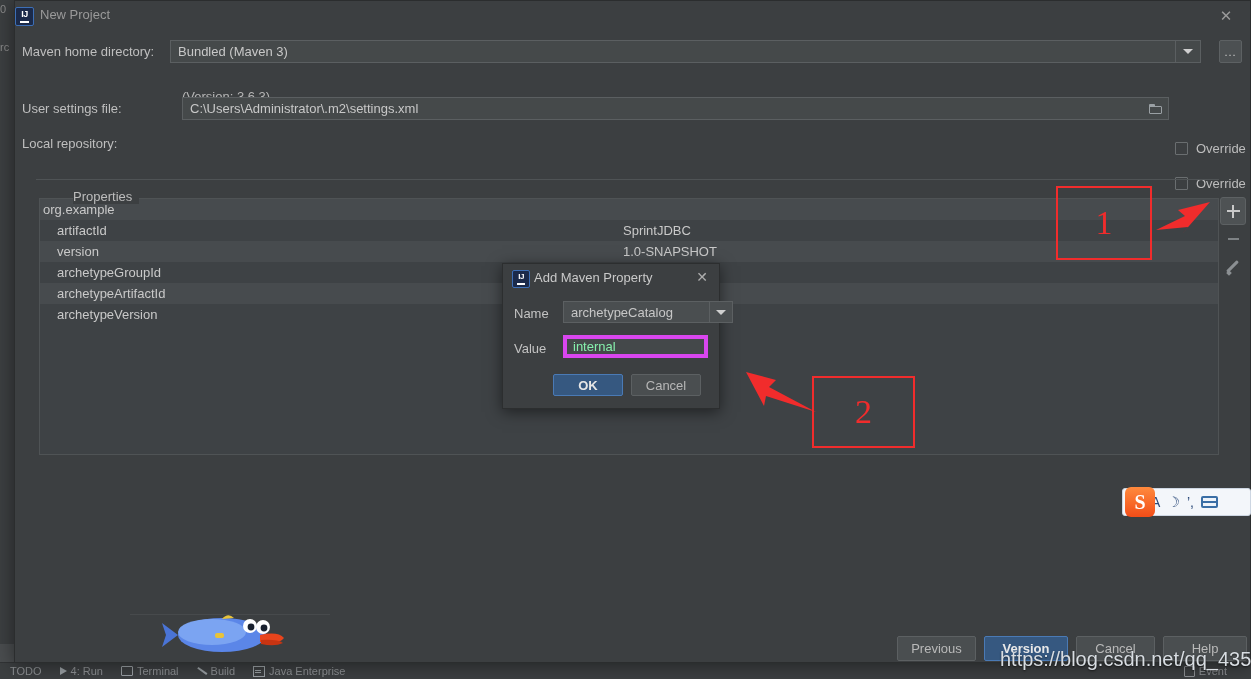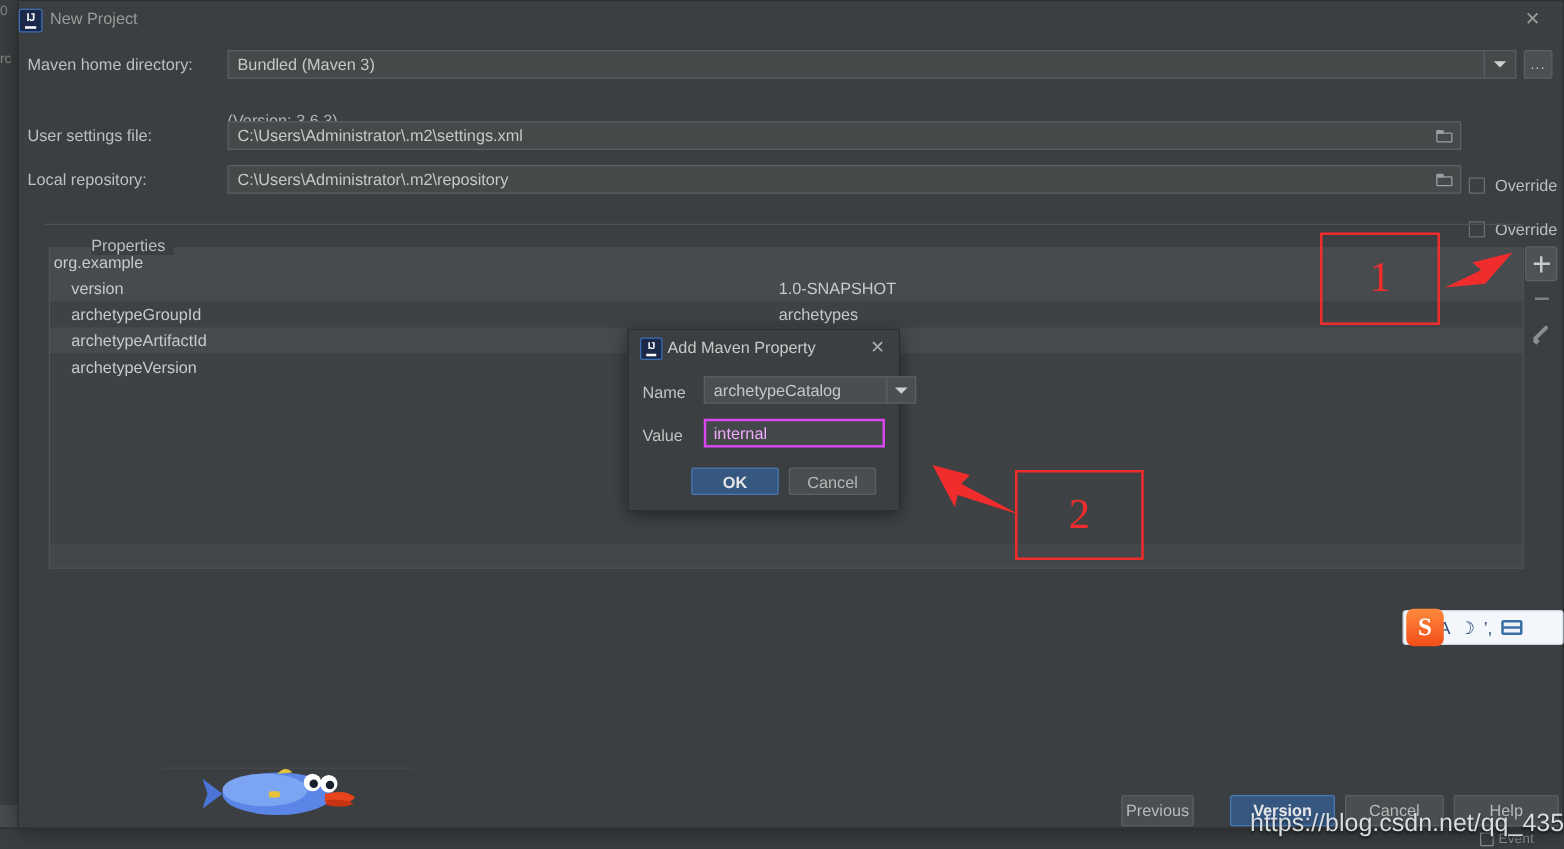--- a/index.html
+++ b/index.html
@@ -46,21 +46,21 @@
   #np-close{position:absolute;right:11px;top:5px;width:26px;height:20px;text-align:center;line-height:20px;color:#9a9a9a;font-size:15px;cursor:default;}
 
   
   .form-label{position:absolute;color:#bfbfbf;font-size:13px;}
   .field{
     position:absolute;box-sizing:border-box;background:#45494a;
     border:1px solid #5b5f61;color:#c8c8c8;font-size:13px;
     display:flex;align-items:center;padding-left:7px;
   }
   #maven-home-label{left:7px;top:43px;}
-  #maven-home-field{left:167px;top:39px;width:1031px;height:23px;padding-right:26px;}
+  #maven-home-field{left:155px;top:39px;width:1031px;height:23px;padding-right:26px;}
   #maven-home-arrow{position:absolute;right:0;top:0;width:24px;height:21px;border-left:1px solid #5b5f61;background:#45494a;display:flex;align-items:center;justify-content:center;}
   .caret-down{width:0;height:0;border-left:5px solid transparent;border-right:5px solid transparent;border-top:5px solid #cfcfcf;}
   #maven-home-browse{position:absolute;left:1204px;top:39px;width:23px;height:23px;box-sizing:border-box;background:#4c5052;border:1px solid #5d6163;border-radius:2px;display:flex;align-items:center;justify-content:center;color:#cdcdcd;font-size:11px;letter-spacing:1px;line-height:8px;}
   #maven-version{position:absolute;left:167px;top:88px;color:#b6b6b6;font-size:13px;}
 
   #user-settings-label{left:7px;top:100px;}
   #user-settings-field{left:167px;top:96px;width:987px;height:23px;}
   #local-repo-label{left:7px;top:135px;}
   #local-repo-field{left:167px;top:131px;width:987px;height:23px;padding-right:26px;}
   .folder-btn{position:absolute;right:2px;top:2px;width:20px;height:17px;display:flex;align-items:center;justify-content:center;}
@@ -107,27 +107,27 @@
   #ap-icon{position:absolute;left:9px;top:6px;width:16px;height:16px;background:#1b2a4a;border:1px solid #3d6fb6;border-radius:2px;}
   #ap-icon span{position:absolute;left:0;top:0;width:100%;height:100%;color:#ffffff;font-size:8px;font-weight:bold;line-height:11px;text-align:center;letter-spacing:-.5px;}
   #ap-icon i{position:absolute;left:4px;bottom:2px;width:8px;height:2px;background:#ffffff;}
   #ap-title{position:absolute;left:31px;top:6px;font-size:13px;color:#c9c9c9;}
   #ap-close{position:absolute;right:7px;top:4px;width:20px;height:18px;line-height:18px;text-align:center;color:#aeaeae;font-size:14px;}
   #ap-name-label{position:absolute;left:11px;top:42px;font-size:13px;color:#c3c3c3;}
   #ap-name-combo{position:absolute;left:60px;top:37px;width:170px;height:22px;box-sizing:border-box;background:#4a4e50;border:1px solid #5c6062;display:flex;align-items:center;}
   #ap-name-value{flex:1;padding-left:7px;font-size:13px;color:#c7c7c7;overflow:hidden;white-space:nowrap;}
   #ap-name-arrow{width:22px;height:20px;border-left:1px solid #5c6062;display:flex;align-items:center;justify-content:center;}
   #ap-value-label{position:absolute;left:11px;top:77px;font-size:13px;color:#c3c3c3;}
-  #ap-value-input{position:absolute;left:60px;top:71px;width:145px;height:23px;box-sizing:border-box;background:#44484a;border:2px solid #d946ef;color:#f0abfc;font-size:13px;padding-left:6px;display:flex;align-items:center;}
+  #ap-value-input{position:absolute;left:60px;top:71px;width:145px;height:23px;box-sizing:border-box;background:#44484a;border:4px solid #d946ef;color:#86efac;font-size:13px;padding-left:6px;display:flex;align-items:center;}
   #ap-ok{position:absolute;left:50px;top:110px;width:70px;height:22px;box-sizing:border-box;background:#365880;border:1px solid #4a7ab5;border-radius:2px;color:#e6e6e6;font-size:13px;font-weight:bold;display:flex;align-items:center;justify-content:center;}
   #ap-cancel{position:absolute;left:128px;top:110px;width:70px;height:22px;box-sizing:border-box;background:#4a4e50;border:1px solid #5c6062;border-radius:2px;color:#b7b7b7;font-size:13px;display:flex;align-items:center;justify-content:center;}
 
   
   .dlg-btn{position:absolute;height:25px;box-sizing:border-box;background:#4a4e50;border:1px solid #5c6062;border-radius:2px;color:#b9b9b9;font-size:13px;display:flex;align-items:center;justify-content:center;}
-  #btn-previous{left:882px;top:635px;width:58px;text-align:right;}
+  #btn-previous{left:882px;top:635px;width:79px;text-align:right;}
   #btn-finish{left:969px;top:635px;width:84px;background:#365880;border-color:#4a7ab5;color:#e8e8e8;font-weight:bold;}
   #btn-cancel{left:1061px;top:635px;width:79px;}
   #btn-help{left:1148px;top:635px;width:84px;}
 
   
   #fish-wrap{position:absolute;left:115px;top:600px;width:200px;height:62px;}
   #fish-divider{position:absolute;left:0;top:13px;width:200px;height:1px;background:#474a4c;}
   
   #ime-bar{position:absolute;left:1122px;top:488px;width:129px;height:28px;background:#f3f6fa;border:1px solid #cdd6e2;border-radius:3px;display:flex;align-items:center;gap:7px;padding-left:28px;box-sizing:border-box;}
   #ime-logo{position:absolute;left:2px;top:-2px;width:30px;height:30px;background:linear-gradient(#ff8a3d,#f24d18);border-radius:6px;color:#fff;font-weight:bold;font-size:20px;line-height:30px;text-align:center;font-family:"Liberation Serif",serif;}
@@ -150,20 +150,41 @@
 
 <div id="ide-left-strip">
   <div id="ide-left-fragment-a">0</div>
   <div id="ide-left-fragment-b">rc</div>
 </div>
 <div id="ide-left-scroll-track"></div>
 <div id="ide-left-scroll-mark"></div>
 <div id="ide-left-bottom-block"></div>
 
 <div id="status-bar">
+  <div id="status-left">
+    <div class="status-item">
+      <span>TODO</span>
+    </div>
+    <div class="status-item">
+      <span class="tri-icon"></span>
+      <span>4: Run</span>
+    </div>
+    <div class="status-item">
+      <span class="term-icon"></span>
+      <span>Terminal</span>
+    </div>
+    <div class="status-item">
+      <span class="build-icon"></span>
+      <span>Build</span>
+    </div>
+    <div class="status-item">
+      <span class="je-icon"></span>
+      <span>Java Enterprise</span>
+    </div>
+  </div>
   <div id="status-right">
     <div class="status-item">
       <span class="ev-icon"></span>
       <span>Event</span>
     </div>
   </div>
 </div>
 
 <div id="new-project-dialog">
 
@@ -192,37 +213,35 @@
     <span class="folder-btn">
         <span class="folder-glyph"></span>
       </span>
   </div>
   <div class="override-group" id="override-1">
     <span class="cb"></span>
     <span class="override-label">Override</span>
   </div>
 
   <div class="form-label" id="local-repo-label">Local repository:</div>
-  <div class="field" id="local-repo-field">
-    <span>C:\Users\Administrator\.m2\repository</span>
-    <span class="folder-btn">
-        <span class="folder-glyph"></span>
-      </span>
-  </div>
   <div class="override-group" id="override-2">
     <span class="cb"></span>
     <span class="override-label">Override</span>
   </div>
 
   <div id="properties-frame"></div>
   <div id="properties-legend">Properties</div>
 
   <div id="props-table">
     <div class="prop-row odd">
       <span class="prop-val">org.example</span>
+    </div>
+    <div class="prop-row even">
+      <span class="prop-key">artifactId</span>
+      <span class="prop-val">SprintJDBC</span>
     </div>
     <div class="prop-row odd">
       <span class="prop-key">version</span>
       <span class="prop-val">1.0-SNAPSHOT</span>
     </div>
     <div class="prop-row even">
       <span class="prop-key">archetypeGroupId</span>
       <span class="prop-val">archetypes</span>
     </div>
     <div class="prop-row odd">

